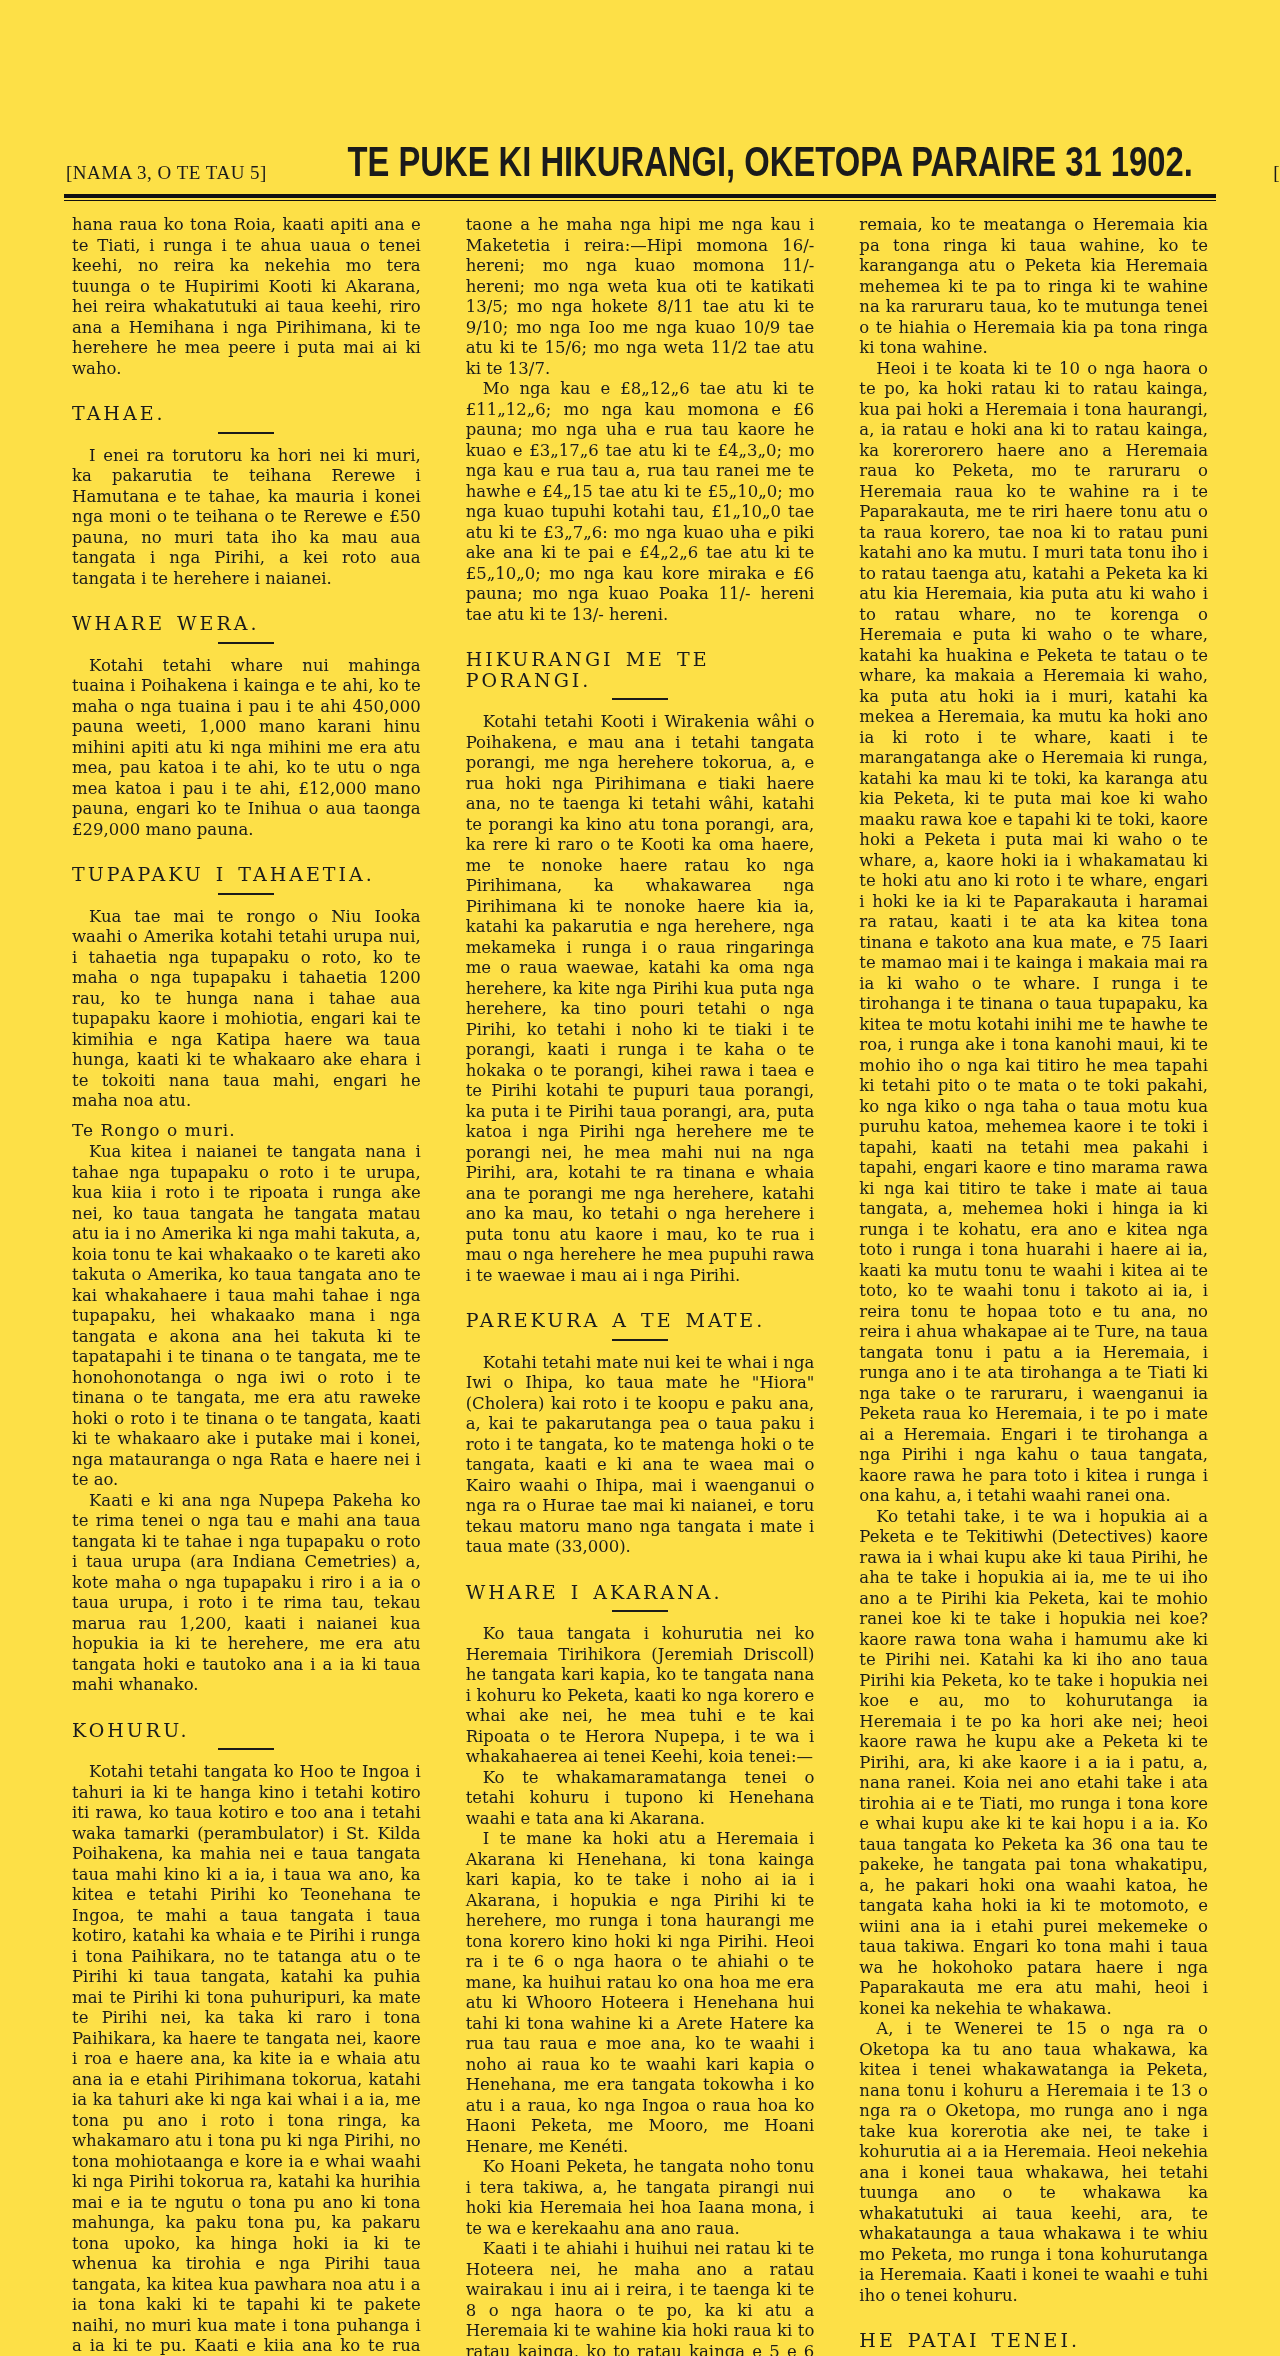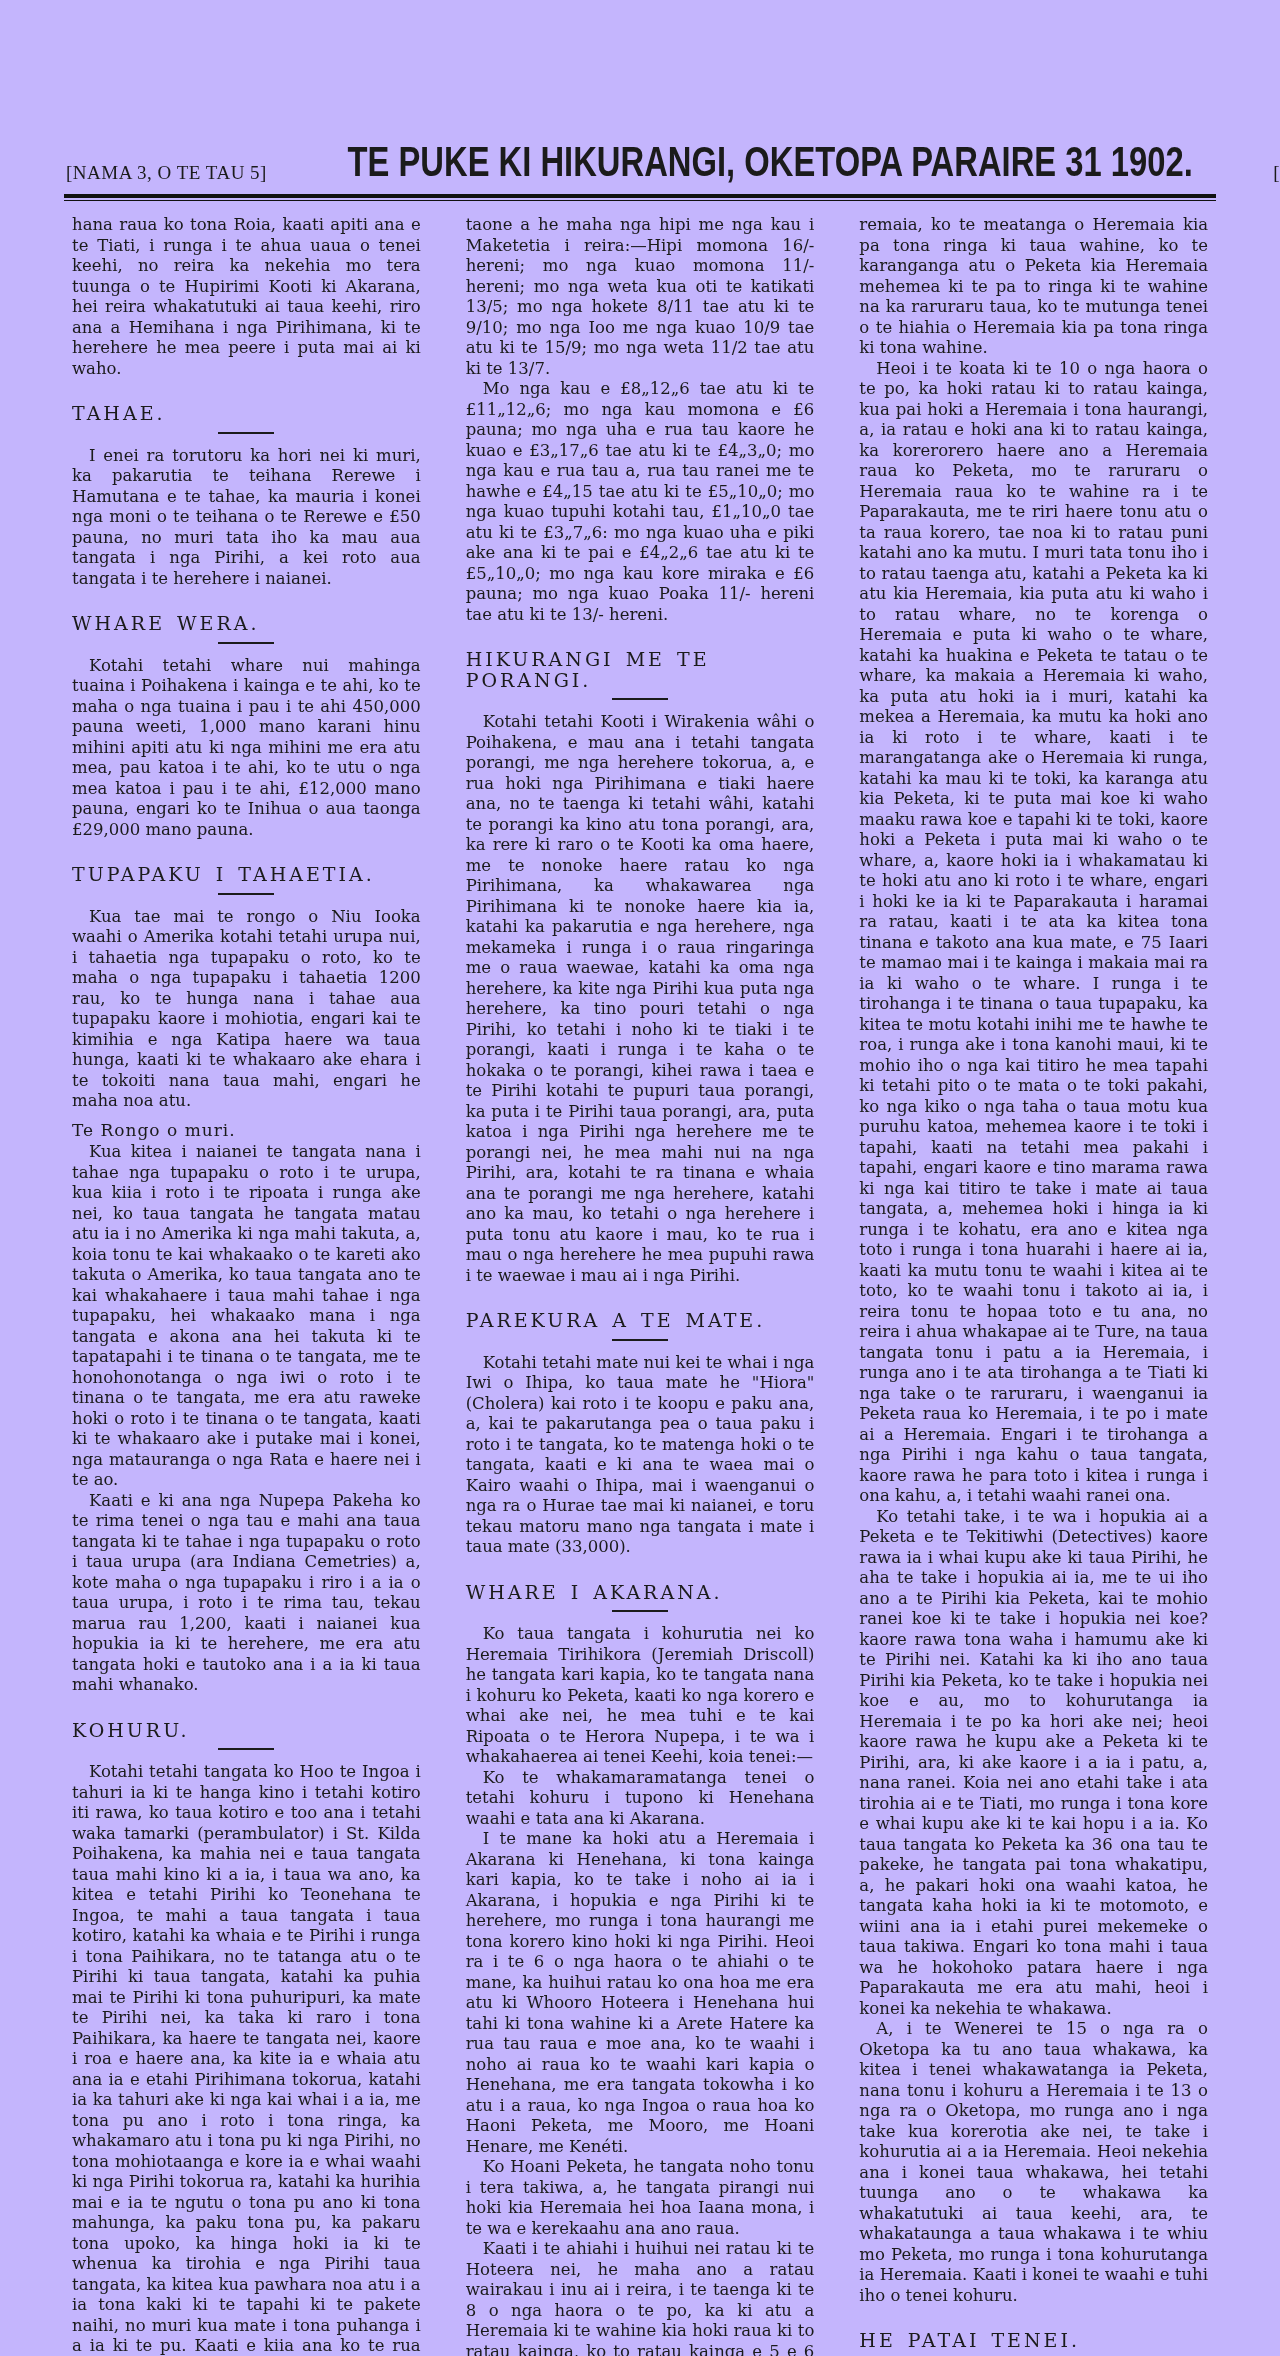--- a/index.html
+++ b/index.html
@@ -1,21 +1,21 @@
 <!DOCTYPE html>
 <html><head>
 <meta charset="utf-8">
 <style>
   html, body { margin: 0; padding: 0; background: #e8e8e8; }
   .page {
     position: relative;
     width: 1280px;
     height: 2356px;
     margin: 0 auto;
-    background: #c4b5fd;
+    background: #fde047;
     color: #1b1b1b;
     font-family: "DejaVu Serif", serif;
     overflow: hidden;
   }
   
   .masthead {
     display: flex;
     align-items: flex-end;
     justify-content: space-between;
     padding: 118px 66px 0 66px;
@@ -119,21 +119,21 @@
         <p class="para">Kotahi tetahi whare nui mahinga tuaina i Poihakena i kainga e te ahi, ko te maha o nga tuaina i pau i te ahi 450,000 pauna weeti, 1,000 mano karani hinu mihini apiti atu ki nga mihini me era atu mea, pau katoa i te ahi, ko te utu o nga mea katoa i pau i te ahi, £12,000 mano pauna, engari ko te Inihua o aua taonga £29,000 mano pauna.</p>
         <h2 class="heading">TUPAPAKU I TAHAETIA.</h2>
         <p class="para">Kua tae mai te rongo o Niu Iooka waahi o Amerika kotahi tetahi urupa nui, i tahaetia nga tupapaku o roto, ko te maha o nga tupapaku i tahaetia 1200 rau, ko te hunga nana i tahae aua tupapaku kaore i mohiotia, engari kai te kimihia e nga Katipa haere wa taua hunga, kaati ki te whakaaro ake ehara i te tokoiti nana taua mahi, engari he maha noa atu.</p>
         <h3 class="subheading">Te Rongo o muri.</h3>
         <p class="para">Kua kitea i naianei te tangata nana i tahae nga tupapaku o roto i te urupa, kua kiia i roto i te ripoata i runga ake nei, ko taua tangata he tangata matau atu ia i no Amerika ki nga mahi takuta, a, koia tonu te kai whakaako o te kareti ako takuta o Amerika, ko taua tangata ano te kai whakahaere i taua mahi tahae i nga tupapaku, hei whakaako mana i nga tangata e akona ana hei takuta ki te tapatapahi i te tinana o te tangata, me te honohonotanga o nga iwi o roto i te tinana o te tangata, me era atu raweke hoki o roto i te tinana o te tangata, kaati ki te whakaaro ake i putake mai i konei, nga matauranga o nga Rata e haere nei i te ao.</p>
         <p class="para">Kaati e ki ana nga Nupepa Pakeha ko te rima tenei o nga tau e mahi ana taua tangata ki te tahae i nga tupapaku o roto i taua urupa (ara Indiana Cemetries) a, kote maha o nga tupapaku i riro i a ia o taua urupa, i roto i te rima tau, tekau marua rau 1,200, kaati i naianei kua hopukia ia ki te herehere, me era atu tangata hoki e tautoko ana i a ia ki taua mahi whanako.</p>
         <h2 class="heading">KOHURU.</h2>
         <p class="para">Kotahi tetahi tangata ko Hoo te Ingoa i tahuri ia ki te hanga kino i tetahi kotiro iti rawa, ko taua kotiro e too ana i tetahi waka tamarki (perambulator) i St. Kilda Poihakena, ka mahia nei e taua tangata taua mahi kino ki a ia, i taua wa ano, ka kitea e tetahi Pirihi ko Teonehana te Ingoa, te mahi a taua tangata i taua kotiro, katahi ka whaia e te Pirihi i runga i tona Paihikara, no te tatanga atu o te Pirihi ki taua tangata, katahi ka puhia mai te Pirihi ki tona puhuripuri, ka mate te Pirihi nei, ka taka ki raro i tona Paihikara, ka haere te tangata nei, kaore i roa e haere ana, ka kite ia e whaia atu ana ia e etahi Pirihimana tokorua, katahi ia ka tahuri ake ki nga kai whai i a ia, me tona pu ano i roto i tona ringa, ka whakamaro atu i tona pu ki nga Pirihi, no tona mohiotaanga e kore ia e whai waahi ki nga Pirihi tokorua ra, katahi ka hurihia mai e ia te ngutu o tona pu ano ki tona mahunga, ka paku tona pu, ka pakaru tona upoko, ka hinga hoki ia ki te whenua ka tirohia e nga Pirihi taua tangata, ka kitea kua pawhara noa atu i a ia tona kaki ki te tapahi ki te pakete naihi, no muri kua mate i tona puhanga i a ia ki te pu. Kaati e kiia ana ko te rua tenei o nga Pirihi i mate i taua tangata, mo runga ano i te take penei i patua ai e ia tera Pirihimana.</p>
       </div>
     <div class="col">
-        <p class="para cont">taone a he maha nga hipi me nga kau i Maketetia i reira:—Hipi momona 16/- hereni; mo nga kuao momona 11/- hereni; mo nga weta kua oti te katikati 13/5; mo nga hokete 8/11 tae atu ki te 9/10; mo nga Ioo me nga kuao 10/9 tae atu ki te 15/9; mo nga weta 11/2 tae atu ki te 13/7.</p>
+        <p class="para cont">taone a he maha nga hipi me nga kau i Maketetia i reira:—Hipi momona 16/- hereni; mo nga kuao momona 11/- hereni; mo nga weta kua oti te katikati 13/5; mo nga hokete 8/11 tae atu ki te 9/10; mo nga Ioo me nga kuao 10/9 tae atu ki te 15/6; mo nga weta 11/2 tae atu ki te 13/7.</p>
         <p class="para">Mo nga kau e £8„12„6 tae atu ki te £11„12„6; mo nga kau momona e £6 pauna; mo nga uha e rua tau kaore he kuao e £3„17„6 tae atu ki te £4„3„0; mo nga kau e rua tau a, rua tau ranei me te hawhe e £4„15 tae atu ki te £5„10„0; mo nga kuao tupuhi kotahi tau, £1„10„0 tae atu ki te £3„7„6: mo nga kuao uha e piki ake ana ki te pai e £4„2„6 tae atu ki te £5„10„0; mo nga kau kore miraka e £6 pauna; mo nga kuao Poaka 11/- hereni tae atu ki te 13/- hereni.</p>
         <h2 class="heading">HIKURANGI ME TE PORANGI.</h2>
         <p class="para">Kotahi tetahi Kooti i Wirakenia wâhi o Poihakena, e mau ana i tetahi tangata porangi, me nga herehere tokorua, a, e rua hoki nga Pirihimana e tiaki haere ana, no te taenga ki tetahi wâhi, katahi te porangi ka kino atu tona porangi, ara, ka rere ki raro o te Kooti ka oma haere, me te nonoke haere ratau ko nga Pirihimana, ka whakawarea nga Pirihimana ki te nonoke haere kia ia, katahi ka pakarutia e nga herehere, nga mekameka i runga i o raua ringaringa me o raua waewae, katahi ka oma nga herehere, ka kite nga Pirihi kua puta nga herehere, ka tino pouri tetahi o nga Pirihi, ko tetahi i noho ki te tiaki i te porangi, kaati i runga i te kaha o te hokaka o te porangi, kihei rawa i taea e te Pirihi kotahi te pupuri taua porangi, ka puta i te Pirihi taua porangi, ara, puta katoa i nga Pirihi nga herehere me te porangi nei, he mea mahi nui na nga Pirihi, ara, kotahi te ra tinana e whaia ana te porangi me nga herehere, katahi ano ka mau, ko tetahi o nga herehere i puta tonu atu kaore i mau, ko te rua i mau o nga herehere he mea pupuhi rawa i te waewae i mau ai i nga Pirihi.</p>
         <h2 class="heading">PAREKURA A TE MATE.</h2>
         <p class="para">Kotahi tetahi mate nui kei te whai i nga Iwi o Ihipa, ko taua mate he "Hiora" (Cholera) kai roto i te koopu e paku ana, a, kai te pakarutanga pea o taua paku i roto i te tangata, ko te matenga hoki o te tangata, kaati e ki ana te waea mai o Kairo waahi o Ihipa, mai i waenganui o nga ra o Hurae tae mai ki naianei, e toru tekau matoru mano nga tangata i mate i taua mate (33,000).</p>
         <h2 class="heading">WHARE I AKARANA.</h2>
         <p class="para">Ko taua tangata i kohurutia nei ko Heremaia Tirihikora (Jeremiah Driscoll) he tangata kari kapia, ko te tangata nana i kohuru ko Peketa, kaati ko nga korero e whai ake nei, he mea tuhi e te kai Ripoata o te Herora Nupepa, i te wa i whakahaerea ai tenei Keehi, koia tenei:—</p>
         <p class="para">Ko te whakamaramatanga tenei o tetahi kohuru i tupono ki Henehana waahi e tata ana ki Akarana.</p>
         <p class="para">I te mane ka hoki atu a Heremaia i Akarana ki Henehana, ki tona kainga kari kapia, ko te take i noho ai ia i Akarana, i hopukia e nga Pirihi ki te herehere, mo runga i tona haurangi me tona korero kino hoki ki nga Pirihi. Heoi ra i te 6 o nga haora o te ahiahi o te mane, ka huihui ratau ko ona hoa me era atu ki Whooro Hoteera i Henehana hui tahi ki tona wahine ki a Arete Hatere ka rua tau raua e moe ana, ko te waahi i noho ai raua ko te waahi kari kapia o Henehana, me era tangata tokowha i ko atu i a raua, ko nga Ingoa o raua hoa ko Haoni Peketa, me Mooro, me Hoani Henare, me Kenéti.</p>
         <p class="para">Ko Hoani Peketa, he tangata noho tonu i tera takiwa, a, he tangata pirangi nui hoki kia Heremaia hei hoa Iaana mona, i te wa e kerekaahu ana ano raua.</p>

